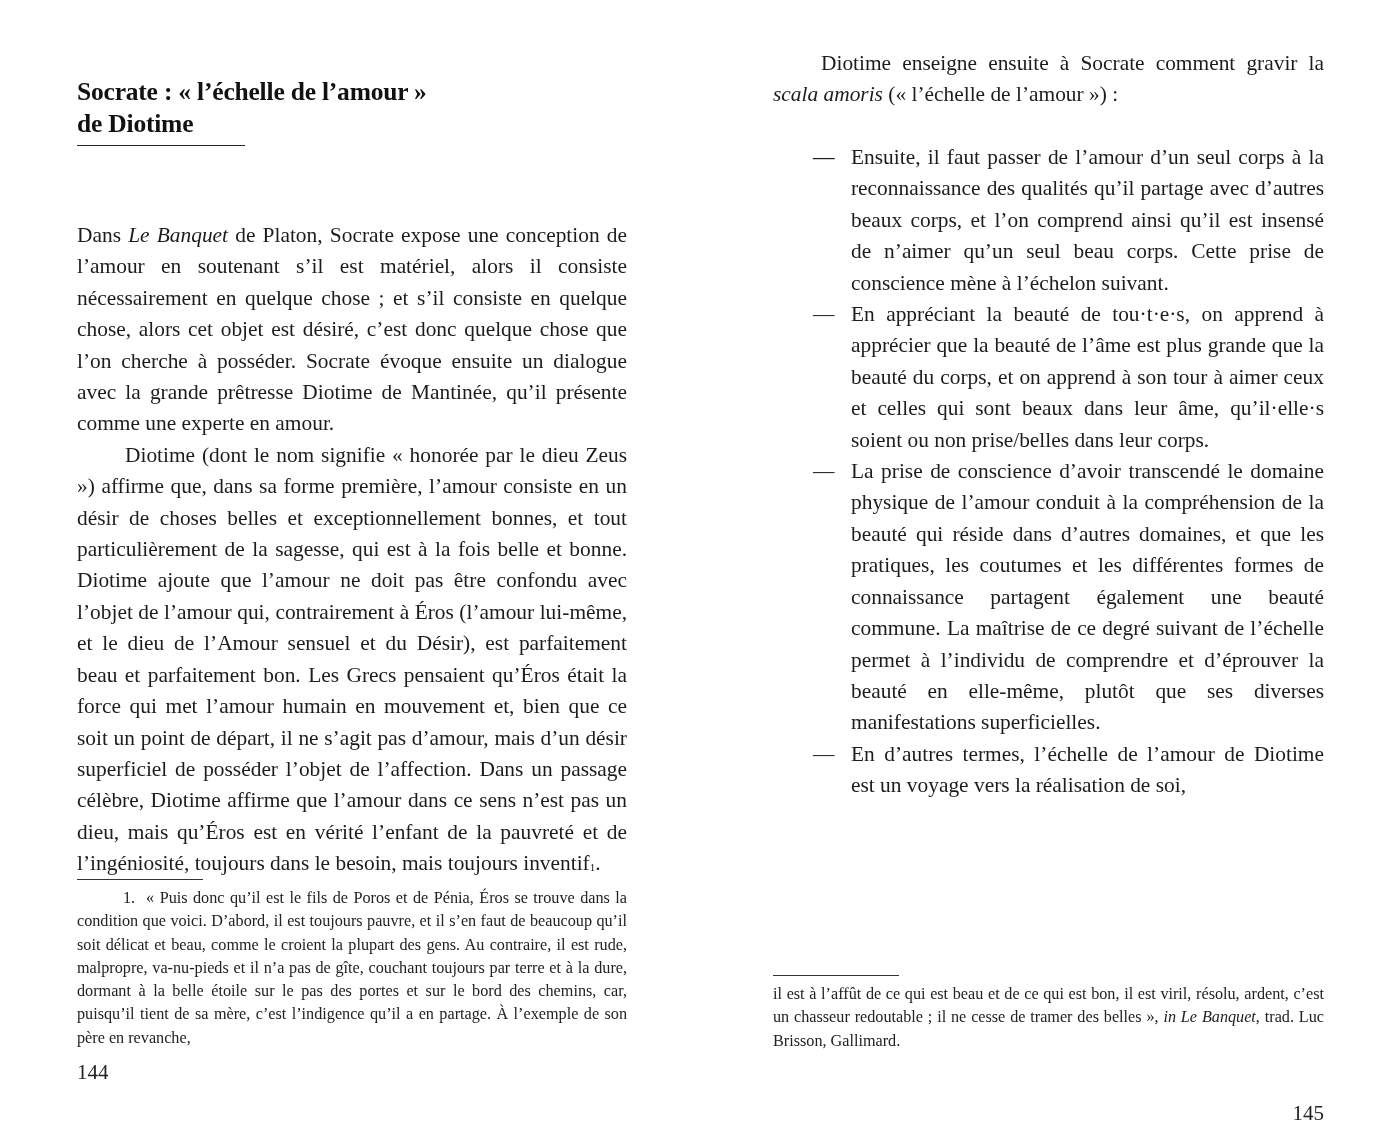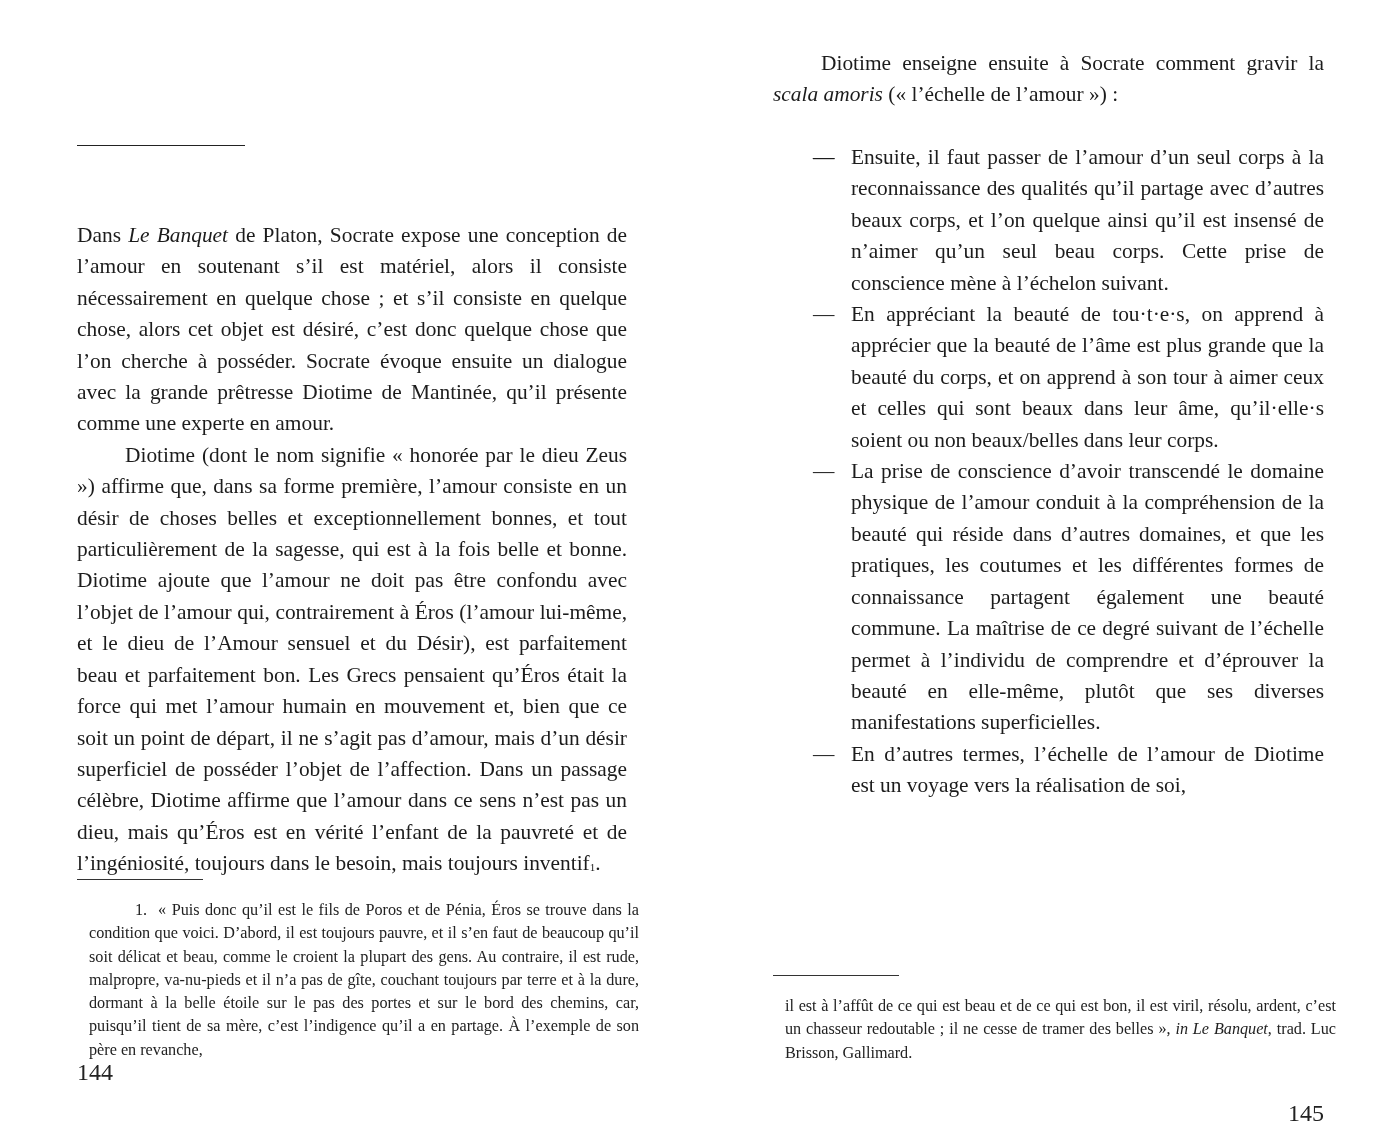--- a/index.html
+++ b/index.html
@@ -21,57 +21,61 @@
   .body-text {
     font-size: 21.4px; line-height: 31.4px; text-align: justify; margin: 0;
     hyphens: manual;
   }
   .left-body { position: absolute; top: 172px; left: 0; width: 550px; margin-top: 48px; }
   .indent { text-indent: 48px; }
   sup.fnref { font-size: 11px; vertical-align: top; position: relative; top: 4px; }
 
   .fn-rule { position: absolute; width: 126px; border-top: 1.5px solid #333; }
   .footnote {
-    position: absolute; left: 0; width: 550px; margin: 12px;
+    position: absolute; left: 0; width: 550px; margin: 0;
     font-size: 16.2px; line-height: 23.3px; text-align: justify; color: #222;
   }
   .fn-indent { text-indent: 46px; }
 
-  .folio { position: absolute; top: 1060px; font-size: 24px; line-height: 24px; color: #222; }
+  .folio { position: absolute; top: 1060px; font-size: 21px; line-height: 24px; color: #222; }
 
   .right-intro { position: absolute; top: 48px; left: 0; width: 551px; }
   .steps { position: absolute; top: 142px; left: 0; width: 551px; margin: 0; padding: 0; list-style: none; }
   .step { position: relative; padding-left: 78px; }
   .dash { position: absolute; left: 40px; top: 0; }
   em { font-style: italic; }
 </style>
 </head>
 <body>
 
 <div class="page page-left">
+  <h2 class="title">
+    <span>Socrate : « l’échelle de l’amour »</span><br>
+    <span>de Diotime</span>
+  </h2>
   <div class="title-rule"></div>
 
   <div class="left-body">
     <p class="body-text"><span>Dans </span><em>Le Banquet</em><span> de Platon, Socrate expose une conception de l’amour en soutenant s’il est matériel, alors il consiste nécessairement en quelque chose ; et s’il consiste en quelque chose, alors cet objet est désiré, c’est donc quelque chose que l’on cherche à posséder. Socrate évoque ensuite un dialogue avec la grande prêtresse Diotime de Mantinée, qu’il présente comme une experte en amour.</span></p>
     <p class="body-text indent"><span>Diotime (dont le nom signifie « honorée par le dieu Zeus ») affirme que, dans sa forme première, l’amour consiste en un désir de choses belles et exceptionnellement bonnes, et tout particulièrement de la sagesse, qui est à la fois belle et bonne. Diotime ajoute que l’amour ne doit pas être confondu avec l’objet de l’amour qui, contrairement à Éros (l’amour lui-même, et le dieu de l’Amour sensuel et du Désir), est parfaitement beau et parfaitement bon. Les Grecs pensaient qu’Éros était la force qui met l’amour humain en mouvement et, bien que ce soit un point de départ, il ne s’agit pas d’amour, mais d’un désir superficiel de posséder l’objet de l’affection. Dans un passage célèbre, Diotime affirme que l’amour dans ce sens n’est pas un dieu, mais qu’Éros est en vérité l’enfant de la pauvreté et de l’in­géniosité, toujours dans le besoin, mais toujours inventif</span><sup class="fnref">1</sup><span>.</span></p>
   </div>
 
   <div class="fn-rule" style="top:879px; left:0;"></div>
   <p class="footnote fn-indent" style="top:887px;"><span>1.</span>&nbsp; <span>« Puis donc qu’il est le fils de Poros et de Pénia, Éros se trouve dans la condition que voici. D’abord, il est toujours pauvre, et il s’en faut de beaucoup qu’il soit délicat et beau, comme le croient la plupart des gens. Au contraire, il est rude, malpropre, va-nu-pieds et il n’a pas de gîte, couchant toujours par terre et à la dure, dormant à la belle étoile sur le pas des portes et sur le bord des chemins, car, puisqu’il tient de sa mère, c’est l’indigence qu’il a en partage. À l’exemple de son père en revanche,</span></p>
 
   <div class="folio" style="left:0;">144</div>
 </div>
 
 <div class="page page-right">
   <p class="body-text indent right-intro"><span>Diotime enseigne ensuite à Socrate comment gravir la </span><em>scala amoris</em><span> (« l’échelle de l’amour ») :</span></p>
 
   <ul class="steps">
     <li class="step body-text"><span class="dash">—</span></li>
-    <li class="step body-text"><span class="dash">—</span><span>Ensuite, il faut passer de l’amour d’un seul corps à la reconnaissance des qualités qu’il partage avec d’autres beaux corps, et l’on quelque ainsi qu’il est insensé de n’aimer qu’un seul beau corps. Cette prise de conscience mène à l’échelon suivant.</span></li>
-    <li class="step body-text"><span class="dash">—</span><span>En appréciant la beauté de tou·t·e·s, on apprend à apprécier que la beauté de l’âme est plus grande que la beauté du corps, et on apprend à son tour à aimer ceux et celles qui sont beaux dans leur âme, qu’il·elle·s soient ou non beaux/belles dans leur corps.</span></li>
+    <li class="step body-text"><span class="dash">—</span><span>Ensuite, il faut passer de l’amour d’un seul corps à la reconnaissance des qualités qu’il partage avec d’autres beaux corps, et l’on comprend ainsi qu’il est insensé de n’aimer qu’un seul beau corps. Cette prise de conscience mène à l’échelon suivant.</span></li>
+    <li class="step body-text"><span class="dash">—</span><span>En appréciant la beauté de tou·t·e·s, on apprend à apprécier que la beauté de l’âme est plus grande que la beauté du corps, et on apprend à son tour à aimer ceux et celles qui sont beaux dans leur âme, qu’il·elle·s soient ou non prise/belles dans leur corps.</span></li>
     <li class="step body-text"><span class="dash">—</span><span>La prise de conscience d’avoir transcendé le domaine physique de l’amour conduit à la com­préhension de la beauté qui réside dans d’autres domaines, et que les pratiques, les coutumes et les différentes formes de connaissance partagent également une beauté commune. La maîtrise de ce degré suivant de l’échelle permet à l’individu de comprendre et d’éprouver la beauté en elle-même, plutôt que ses diverses manifestations superficielles.</span></li>
     <li class="step body-text"><span class="dash">—</span><span>En d’autres termes, l’échelle de l’amour de Diotime est un voyage vers la réalisation de soi,</span></li>
   </ul>
 
   <div class="fn-rule" style="top:975px; left:0;"></div>
   <p class="footnote" style="top:983px; width:551px;"><span>il est à l’affût de ce qui est beau et de ce qui est bon, il est viril, résolu, ardent, c’est un chasseur redoutable ; il ne cesse de tramer des belles », </span><em>in</em><span> </span><em>Le Banquet</em><span>, trad. Luc Brisson, Gallimard.</span></p>
 
   <div class="folio" style="right:0;margin-top:41px;">145</div>
 </div>
 

